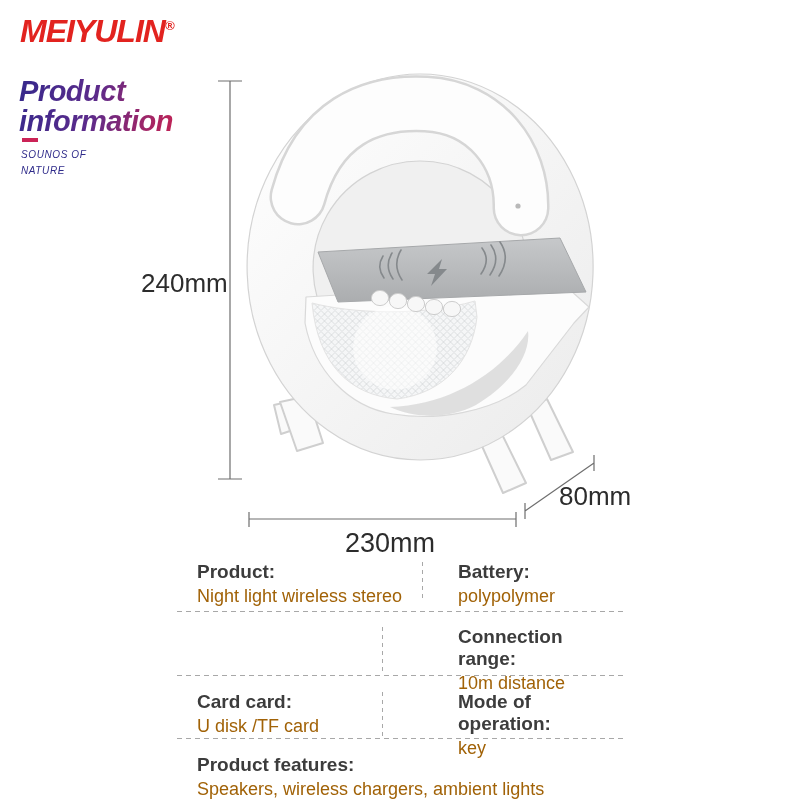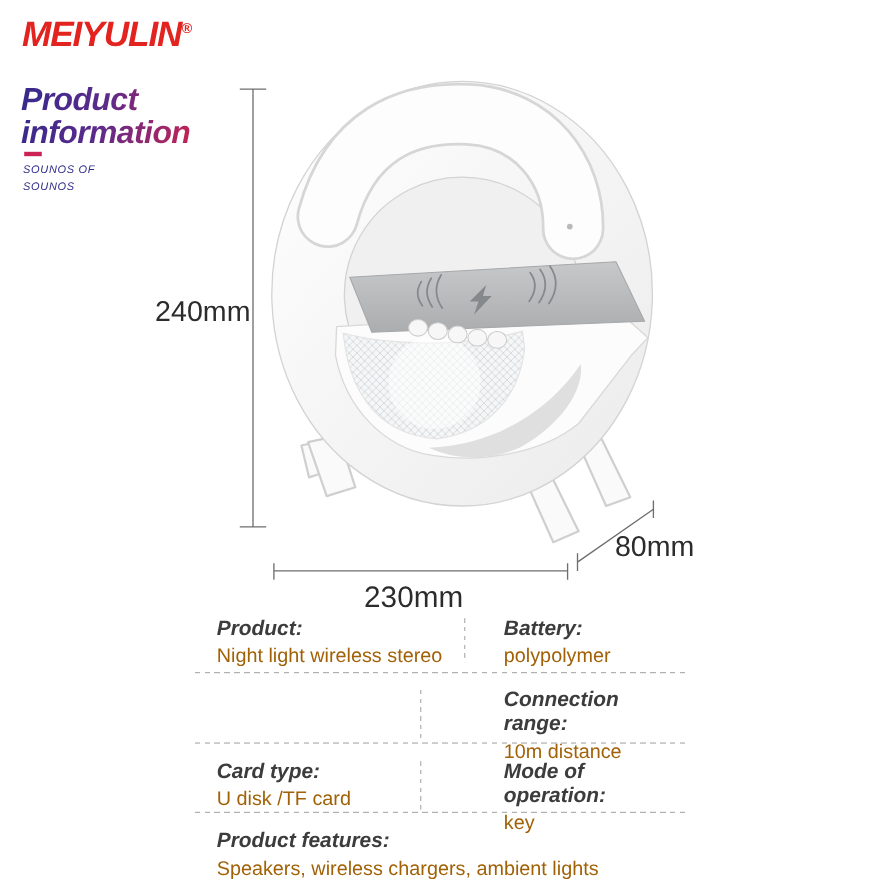--- a/index.html
+++ b/index.html
@@ -15,53 +15,53 @@
              font-size:29px; line-height:30px; letter-spacing:-0.5px;
              background:linear-gradient(105deg,#36298c 0%,#5c2b8b 48%,#c22355 100%);
              -webkit-background-clip:text; background-clip:text; color:transparent; }
   .heading-underline { position:absolute; left:22px; top:138px; width:16px; height:4px; background:#cb2356; }
   .tagline { position:absolute; left:21px; top:147px; font-style:italic; font-weight:400;
              font-size:10px; line-height:16px; letter-spacing:0.6px; color:#2f2b8a; }
 
   
   .dim { position:absolute; color:#2c2c2c; font-size:26px; font-weight:400; }
   .dim-height { left:141px; top:268px; }
-  .dim-width  { left:331px; top:528px; font-size:27px; }
+  .dim-width  { left:345px; top:528px; font-size:27px; }
   .dim-depth  { left:559px; top:481px; }
 
   svg { position:absolute; }
 
   
   .spec-table { position:absolute; left:177px; top:556px; width:446px; height:244px; }
   .spec-row { position:absolute; left:0; width:446px; height:60px; }
   .cell { position:absolute; top:0; }
   .cell.left  { left:20px; }
   .cell.right { left:281px; }
-  .spec-label { font-size:19px; font-weight:700; color:#3c3c3c; line-height:22px;font-style:italic; }
+  .spec-label { font-size:19px; font-weight:700; color:#3c3c3c; line-height:22px; }
   .spec-value { font-size:18px; font-weight:400; color:#a16207; line-height:22px; margin-top:2px; }
   .hdash { position:absolute; left:0; width:446px; height:1px;
            background:repeating-linear-gradient(90deg,#a8a8a8 0 5px,transparent 5px 9px); }
   .vdash { position:absolute; top:1px; width:1px; height:42px;
            background:repeating-linear-gradient(180deg,#a8a8a8 0 4px,transparent 4px 8px); }
 </style>
 </head>
 <body>
 
 <div class="stage">
 
   <div class="logo"><span>MEIYULIN</span><sup>®</sup></div>
 
   <div class="heading">
     <div>Product</div>
     <div>information</div>
   </div>
   <div class="heading-underline"></div>
   <div class="tagline">
     <div>SOUNOS OF</div>
-    <div>SOUNOS</div>
+    <div>NATURE</div>
   </div>
 
   <svg style="left:230px; top:55px;" width="400" height="445" viewBox="0 0 400 445">
     <defs>
       <linearGradient id="ringGrad" x1="0" y1="0" x2="1" y2="1">
         <stop offset="0" stop-color="#ffffff"></stop>
           <stop offset="1" stop-color="#ebebeb"></stop>
       </linearGradient>
       <linearGradient id="padGrad" x1="0" y1="0" x2="0" y2="1">
         <stop offset="0" stop-color="#c6c8ca"></stop>
@@ -146,21 +146,21 @@
       <div class="vdash" style="left:205px; height:44px;"></div>
       <div class="cell right">
         <div class="spec-label">Connection range:</div>
         <div class="spec-value">10m distance</div>
       </div>
     </div>
     <div class="hdash" style="top:119px;"></div>
 
     <div class="spec-row" style="top:135px;">
       <div class="cell left">
-        <div class="spec-label">Card type:</div>
+        <div class="spec-label">Card card:</div>
         <div class="spec-value">U disk /TF card</div>
       </div>
       <div class="vdash" style="left:205px; height:44px;"></div>
       <div class="cell right">
         <div class="spec-label">Mode of operation:</div>
         <div class="spec-value">key</div>
       </div>
     </div>
     <div class="hdash" style="top:182px;"></div>
 

